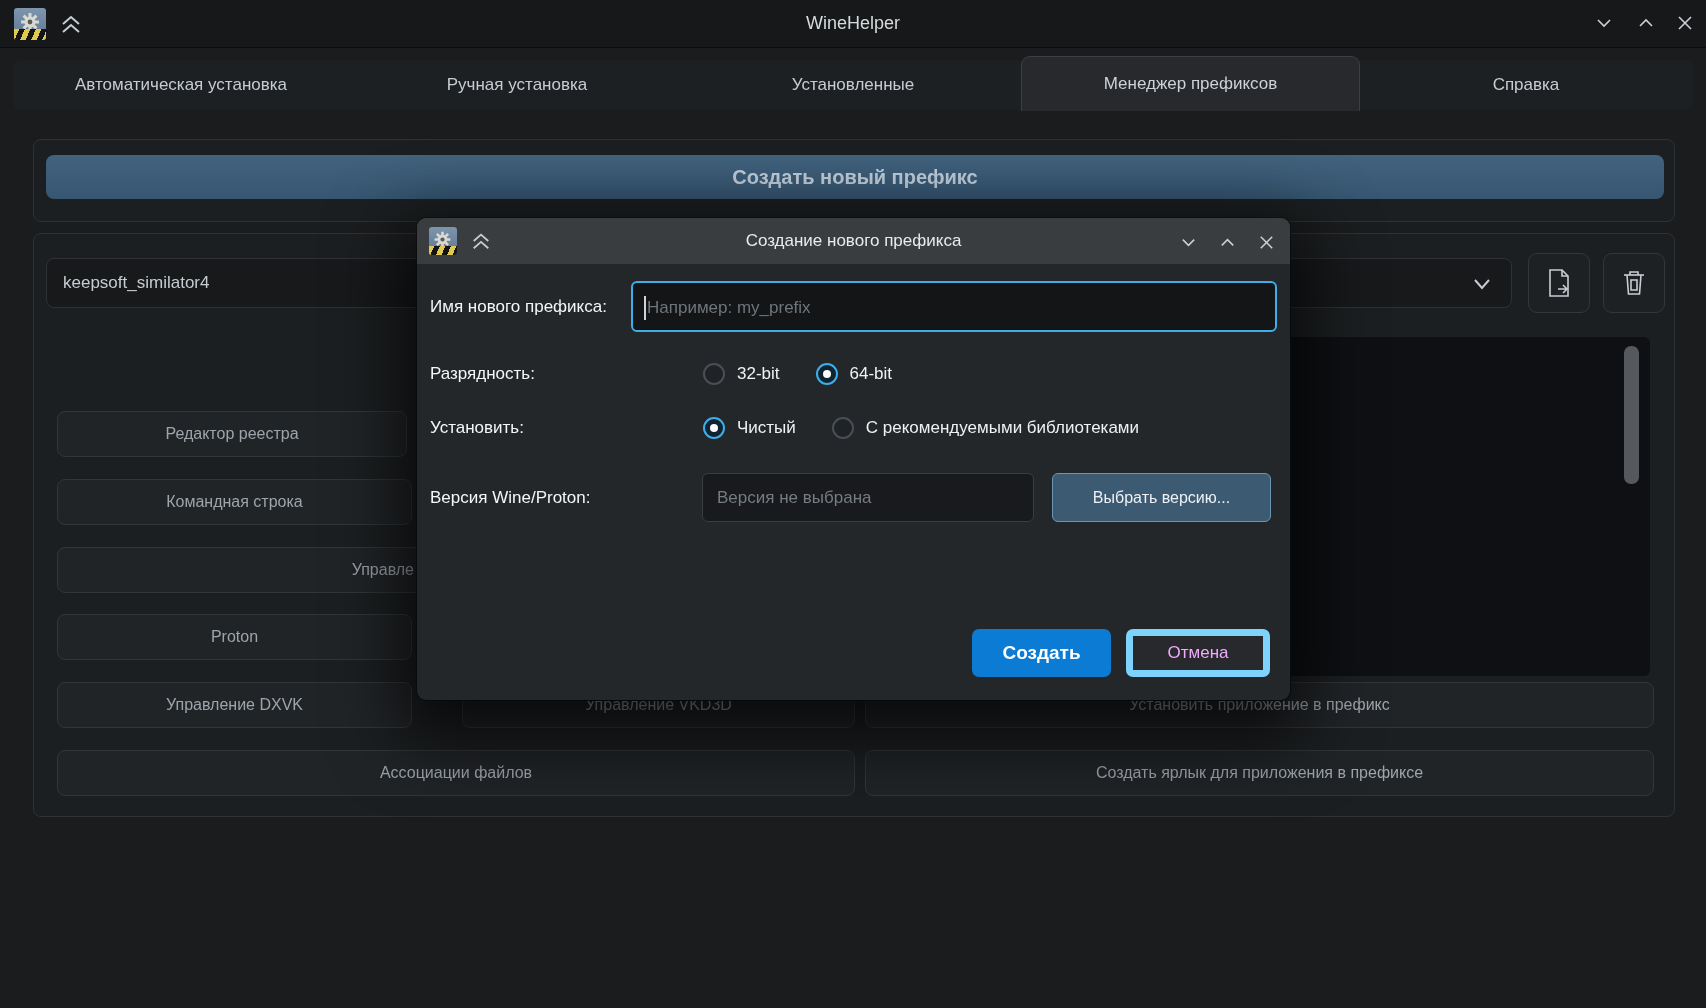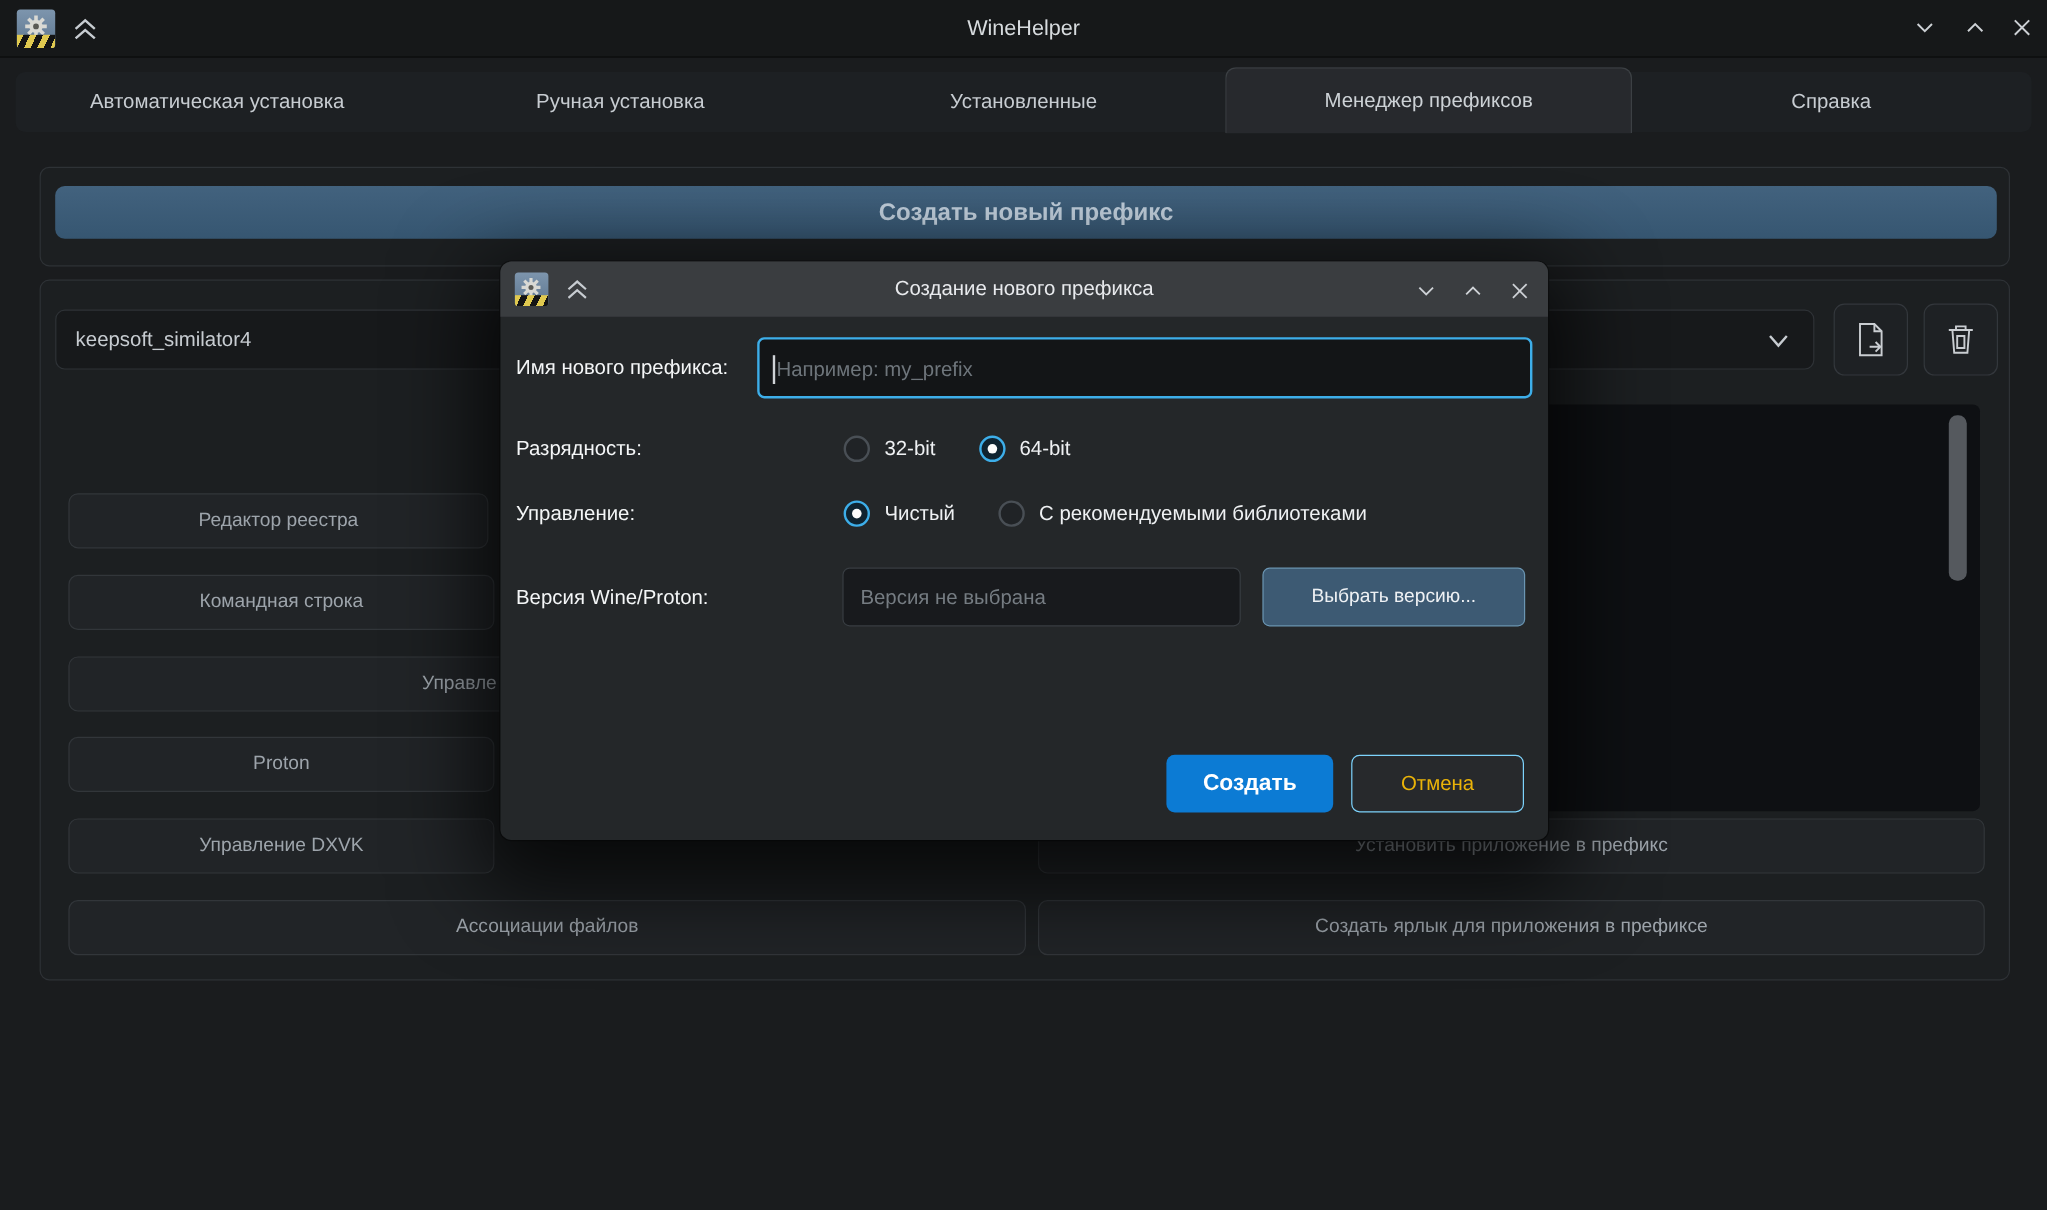--- a/index.html
+++ b/index.html
@@ -62,22 +62,22 @@
   .radio.off{border:2px solid #494f55;background:#202326;}
   .radio.on{border:2px solid #3daee9;background:#0f2330;position:relative;}
   .radio.on::after{content:"";position:absolute;left:5px;top:5px;width:8px;height:8px;border-radius:50%;background:#fcfcfc;}
   .radlabel{font-size:17px;color:#eff1f3;margin-left:12px;}
   .verinput{width:332px;height:49px;background:#181a1d;border:1px solid #383d42;border-radius:6px;box-sizing:border-box;
     display:flex;align-items:center;padding:0 14px;font-size:17px;color:#757c82;}
   .choosebtn{width:219px;height:49px;background:#3d5a73;border:1px solid #6b96b3;border-radius:6px;box-sizing:border-box;
     display:flex;align-items:center;justify-content:center;font-size:16px;color:#eef1f4;}
   .createbtn{left:555px;top:411px;width:139px;height:48px;background:#0c7bd4;border-radius:7px;
     display:flex;align-items:center;justify-content:center;font-size:19px;font-weight:bold;color:#ffffff;}
-  .cancelbtn{left:709px;top:411px;width:144px;height:48px;background:#27292c;border:1px solid #7dd3fc;border-radius:7px;
-    box-sizing:border-box;display:flex;align-items:center;justify-content:center;font-size:17px;color:#eab308;}
+  .cancelbtn{left:709px;top:411px;width:144px;height:48px;background:#27292c;border:7px solid #7dd3fc;border-radius:7px;
+    box-sizing:border-box;display:flex;align-items:center;justify-content:center;font-size:17px;color:#f0abfc;}
   .chev{stroke:#c7ccd1;stroke-width:2;fill:none;}
 </style>
 </head>
 <body>
 
 <div id="screen">
 
   <div class="abs titlebar"></div>
   <div class="abs win-title">WineHelper</div>
   <div class="abs appicon" style="left:14px;top:8px;">
@@ -152,20 +152,21 @@
   </div>
 
   <div class="abs listpanel"></div>
   <div class="abs scrollthumb"></div>
 
   <div class="toolbtn" style="left:57px;top:411px;width:350px;">Редактор реестра</div>
   <div class="toolbtn" style="left:57px;top:479px;width:355px;">Командная строка</div>
   <div class="toolbtn trunc" style="left:57px;top:547px;width:798px;">Управле</div>
   <div class="toolbtn" style="left:57px;top:614px;width:355px;">Proton</div>
   <div class="toolbtn" style="left:57px;top:682px;width:355px;">Управление DXVK</div>
+  <div class="toolbtn" style="left:462px;top:682px;width:393px;">Управление VKD3D</div>
   <div class="toolbtn" style="left:57px;top:750px;width:798px;">Ассоциации файлов</div>
   <div class="toolbtn" style="left:865px;top:682px;width:789px;">Установить приложение в префикс</div>
   <div class="toolbtn" style="left:865px;top:750px;width:789px;">Создать ярлык для приложения в префиксе</div>
 
   <div class="abs dialog">
     <div class="abs dlg-titlebar"></div>
     <div class="abs dlg-title">Создание нового префикса</div>
     <div class="abs appicon" style="left:12px;top:9px;width:28px;height:28px;">
       <svg width="21" height="21" viewBox="0 0 24 24" style="left:3px;top:2px;">
         <g stroke="#d9d9d4" stroke-width="3">
@@ -214,21 +215,21 @@
       <div class="dlg-label">Разрядность:</div>
       <div class="flexc" style="margin-left:83px;">
         <div class="radio off"></div>
         <div class="radlabel">32-bit</div>
         <div class="radio on" style="margin-left:36px;"></div>
         <div class="radlabel">64-bit</div>
       </div>
     </div>
 
     <div class="abs flexc" style="left:13px;top:188px;width:847px;height:44px;">
-      <div class="dlg-label">Управление:</div>
+      <div class="dlg-label">Установить:</div>
       <div class="flexc" style="margin-left:83px;">
         <div class="radio on"></div>
         <div class="radlabel">Чистый</div>
         <div class="radio off" style="margin-left:36px;"></div>
         <div class="radlabel">С рекомендуемыми библиотеками</div>
       </div>
     </div>
 
     <div class="abs flexc" style="left:13px;top:255px;width:847px;height:49px;">
       <div class="dlg-label">Версия Wine/Proton:</div>

